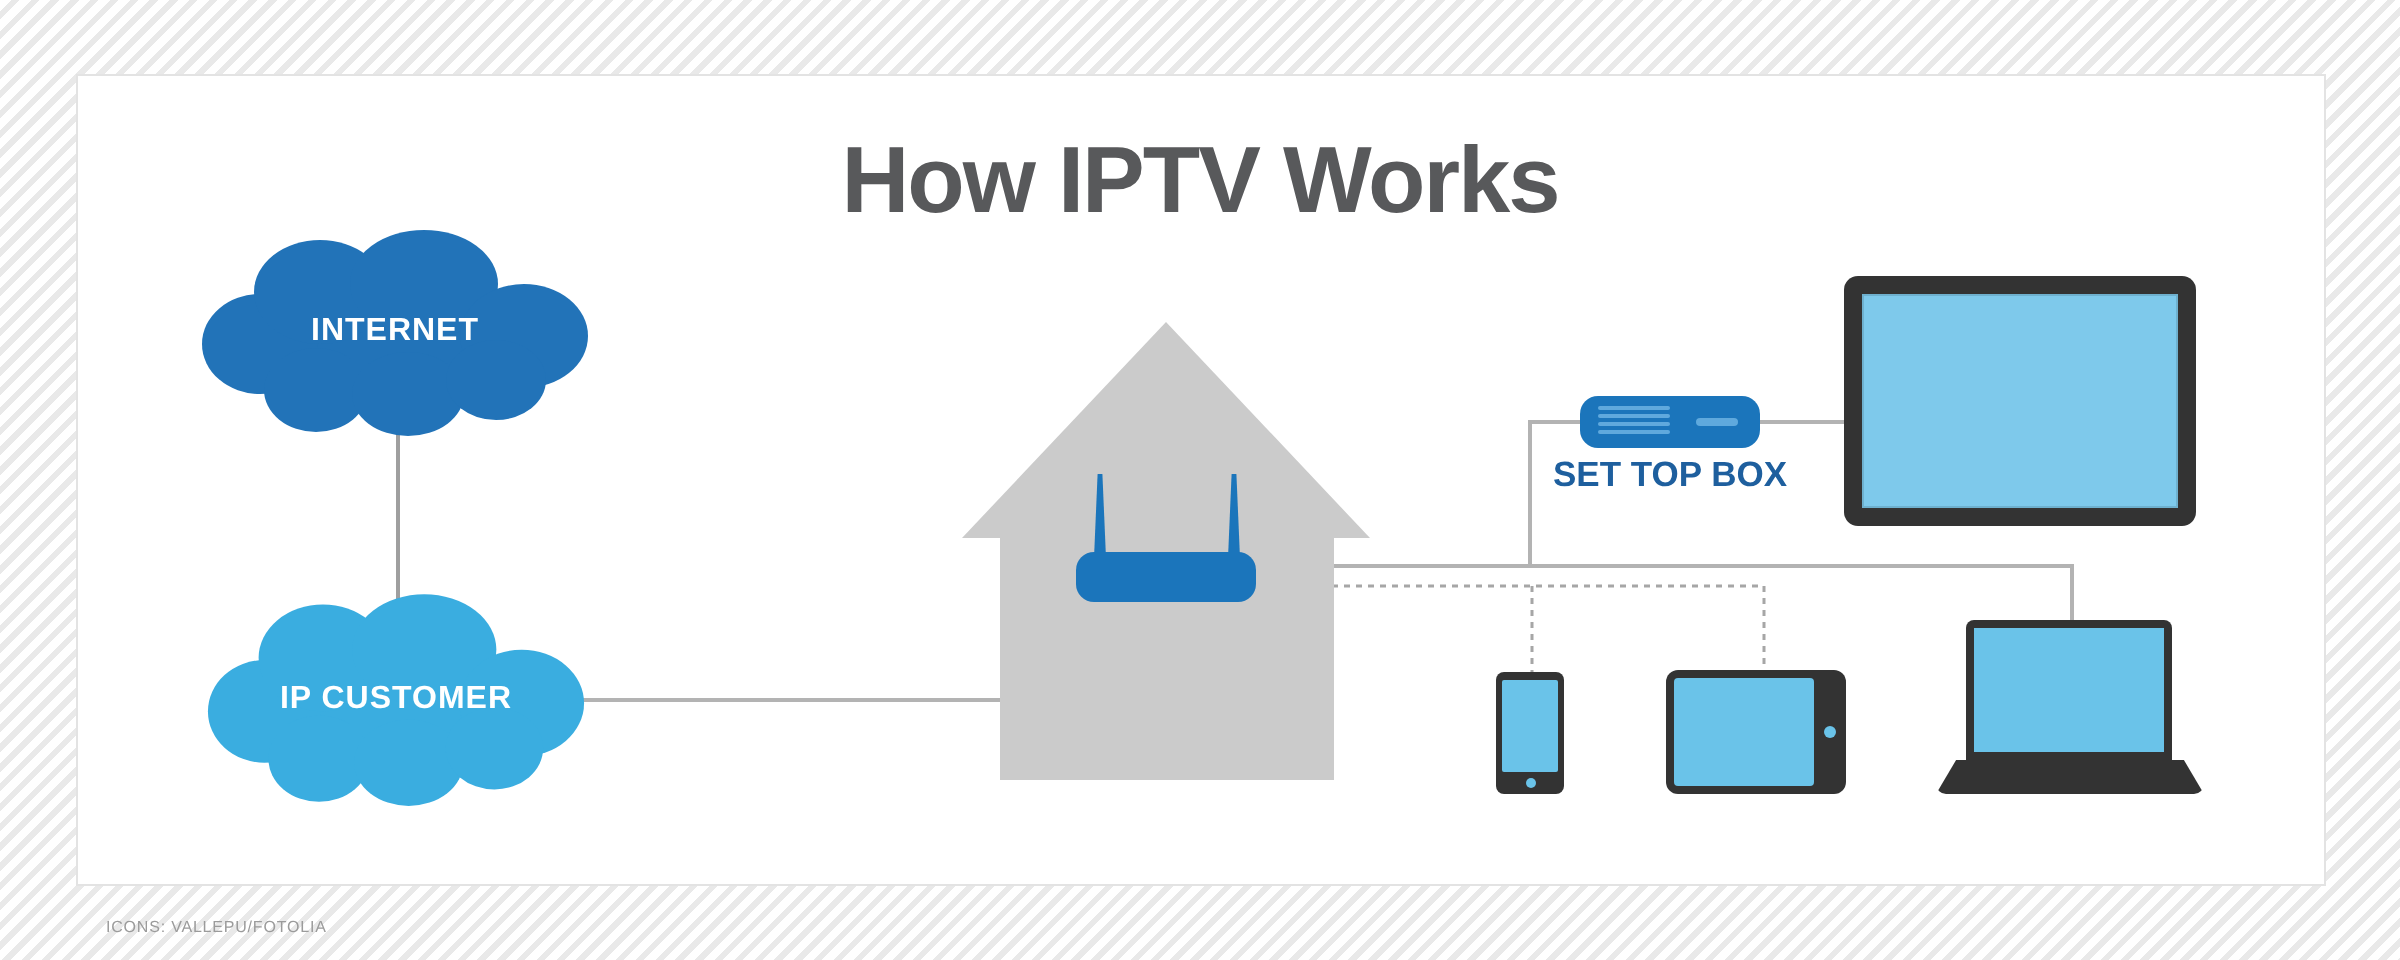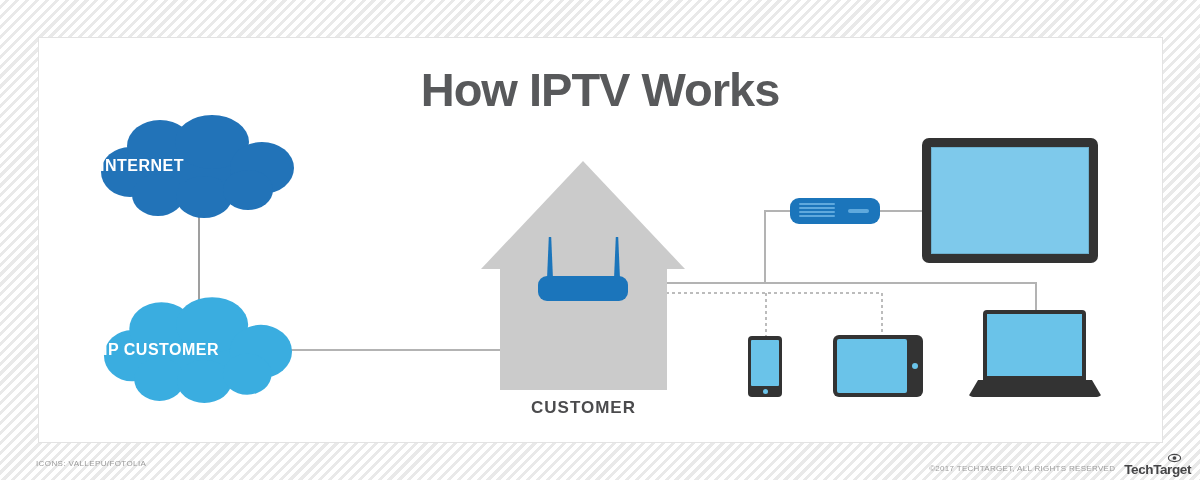--- a/index.html
+++ b/index.html
@@ -15,21 +15,21 @@
   .stage{position:absolute;inset:0;}
   .page-title{
     position:absolute;left:0;right:0;top:62px;text-align:center;
     font-size:47px;font-weight:bold;letter-spacing:-1px;
     color:var(--gray-title,#58595b);
   }
   svg.lines{position:absolute;left:0;top:0;}
   
   .cloud{position:absolute;}
   .cloud-label{
-    position:absolute;text-align:left;color:#ffffff;
+    position:absolute;text-align:center;color:#ffffff;
     font-size:16px;font-weight:bold;letter-spacing:0.5px;
   }
   
   .house-body{position:absolute;left:500px;top:260px;width:167px;height:130px;background:var(--gray-house,#cbcbcb);}
   .house-roof{position:absolute;left:481px;top:161px;width:0;height:0;
     border-left:102px solid transparent;border-right:102px solid transparent;
     border-bottom:108px solid var(--gray-house,#cbcbcb);}
   .router-body{position:absolute;left:538px;top:276px;width:90px;height:25px;
     background:var(--blue-device,#1b75bb);border-radius:9px;}
   .antenna{position:absolute;width:6px;height:42px;top:237px;
@@ -68,21 +68,21 @@
   .tablet-dot{position:absolute;right:5px;top:28px;width:6px;height:6px;
     border-radius:50%;background:var(--blue-screen,#6ac3e9);}
   
   .laptop-screen{position:absolute;left:983px;top:310px;width:103px;height:70px;
     background:var(--dark-frame,#333333);border-radius:4px 4px 0 0;box-sizing:border-box;padding:4px;}
   .laptop-display{width:100%;height:100%;background:var(--blue-screen,#6ac3e9);}
   .laptop-base{position:absolute;left:968px;top:380px;width:134px;height:17px;
     background:var(--dark-frame,#333333);
     clip-path:polygon(7.5% 0,92.5% 0,100% 100%,0 100%);border-radius:0 0 5px 5px;}
   
-  .credits{position:absolute;left:36px;top:459px;font-size:8px;color:#9b9b9b;letter-spacing:0.4px;}
+  .credits{position:absolute;left:53px;top:459px;font-size:8px;color:#9b9b9b;letter-spacing:0.4px;}
   .footer-right{position:absolute;right:5px;top:453px;display:flex;align-items:center;gap:9px;}
   .copyright{font-size:8px;color:#a0a0a0;letter-spacing:0.3px;padding-top:6px;}
   .brand{position:relative;font-size:13.5px;font-weight:bold;color:#454547;
     letter-spacing:-0.4px;padding-top:9px;padding-right:4px;}
   .brand-eye{position:absolute;top:0px;left:60%;}
 </style>
 </head>
 <body>
 
 <div class="card"></div>
@@ -124,29 +124,29 @@
     <ellipse cx="104" cy="87" rx="28" ry="21"></ellipse>
     <ellipse cx="148" cy="80" rx="25" ry="20"></ellipse>
   </svg>
   <div class="cloud-label" style="left:103px;top:341px;width:190px;">IP CUSTOMER</div>
 
   <div class="house-body"></div>
   <div class="house-roof"></div>
   <div class="antenna a1"></div>
   <div class="antenna a2"></div>
   <div class="router-body"></div>
-  <div class="customer-label">CUSTOMER</div>
 
   <div class="stb">
     <div class="stb-vent" style="top:5px;"></div>
     <div class="stb-vent" style="top:9px;"></div>
     <div class="stb-vent" style="top:13px;"></div>
     <div class="stb-vent" style="top:17px;"></div>
     <div class="stb-dash"></div>
   </div>
+  <div class="stb-label">SET TOP BOX</div>
 
   <div class="tv">
     <div class="tv-screen"></div>
   </div>
 
   <div class="phone">
     <div class="phone-screen"></div>
     <div class="phone-dot"></div>
   </div>
 
@@ -154,24 +154,14 @@
     <div class="tablet-screen"></div>
     <div class="tablet-dot"></div>
   </div>
 
   <div class="laptop-screen">
     <div class="laptop-display"></div>
   </div>
   <div class="laptop-base"></div>
 
   <div class="credits">ICONS: VALLEPU/FOTOLIA</div>
-  <div class="footer-right">
-    <span class="copyright">©2017 TECHTARGET, ALL RIGHTS RESERVED</span>
-    <span class="brand">
-      <svg class="brand-eye" width="15" height="10" viewBox="0 0 20 14">
-        <ellipse cx="10" cy="7" rx="8.5" ry="5" fill="none" stroke="#454547" stroke-width="1.6"></ellipse>
-        <circle cx="10" cy="7" r="2.6" fill="#454547"></circle>
-      </svg>
-      <span>TechTarget</span>
-    </span>
-  </div>
 
 </div>
 
 </body></html>

